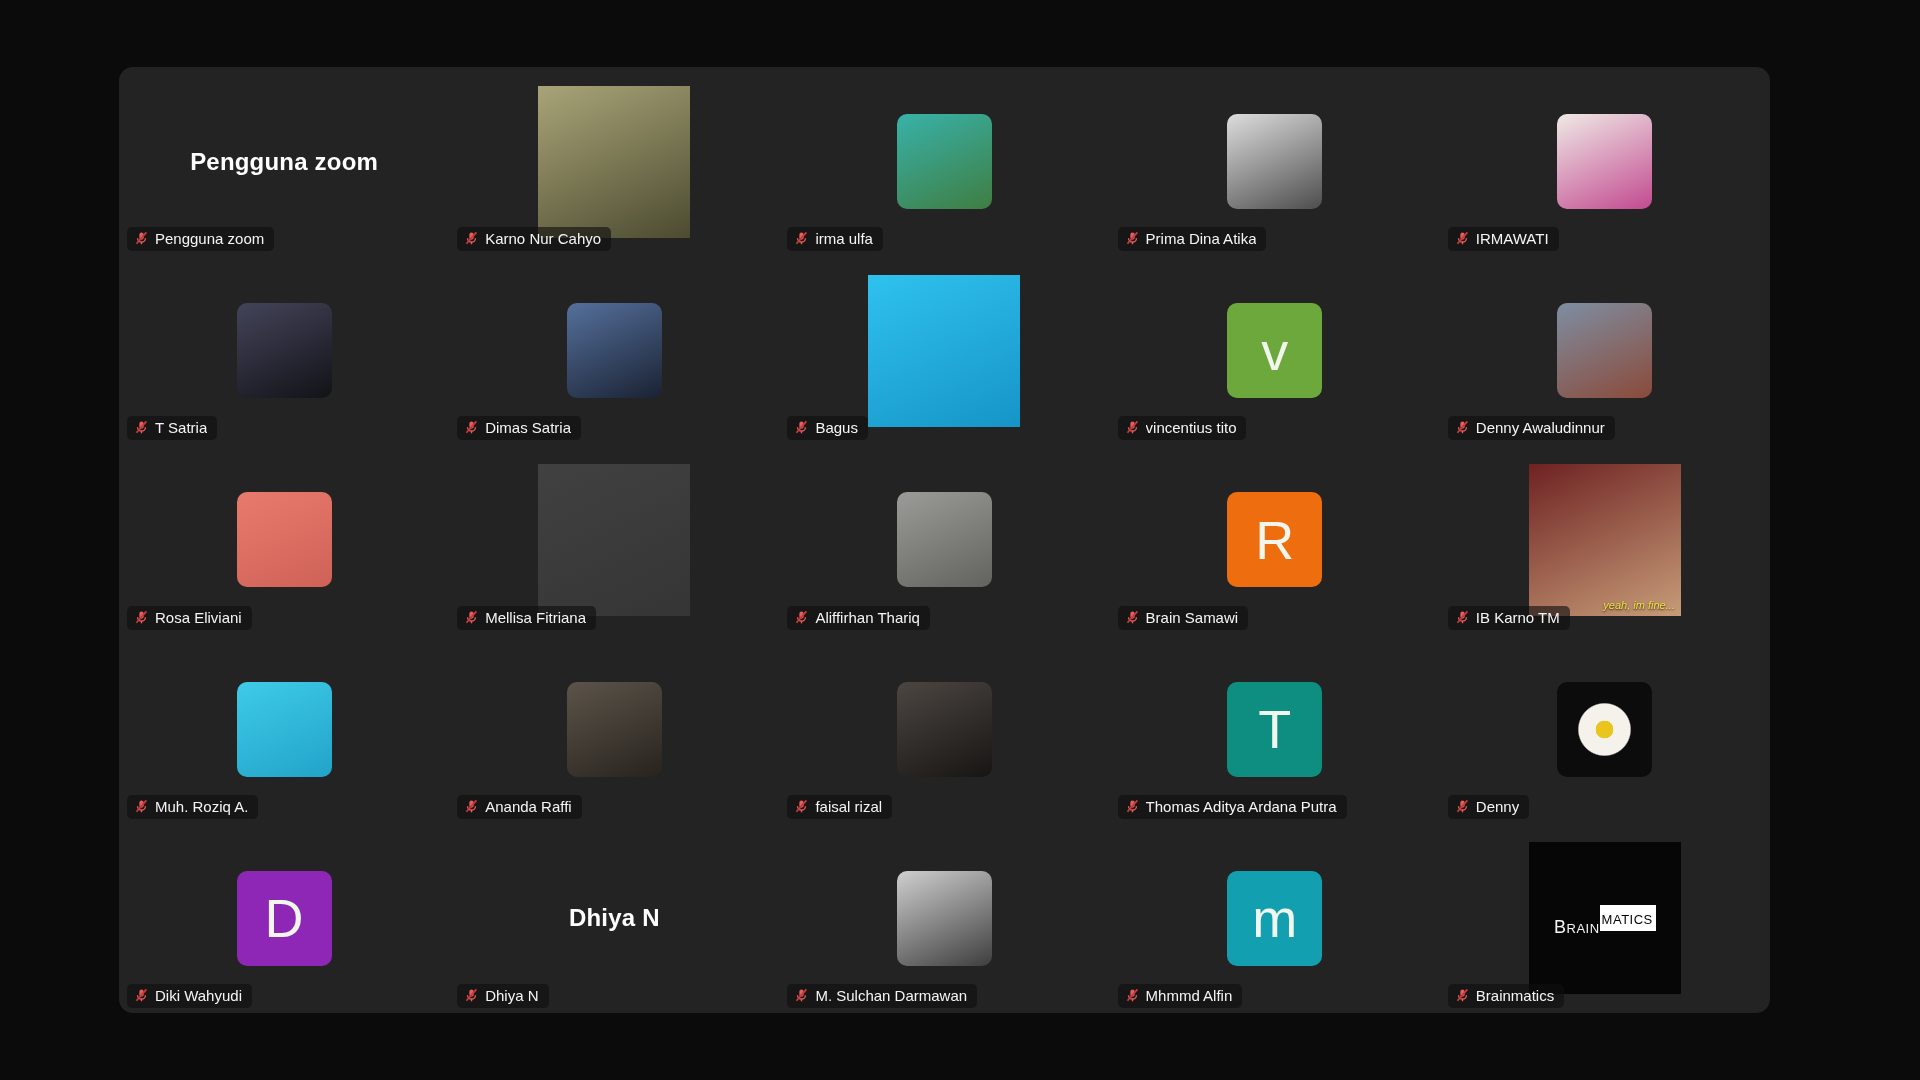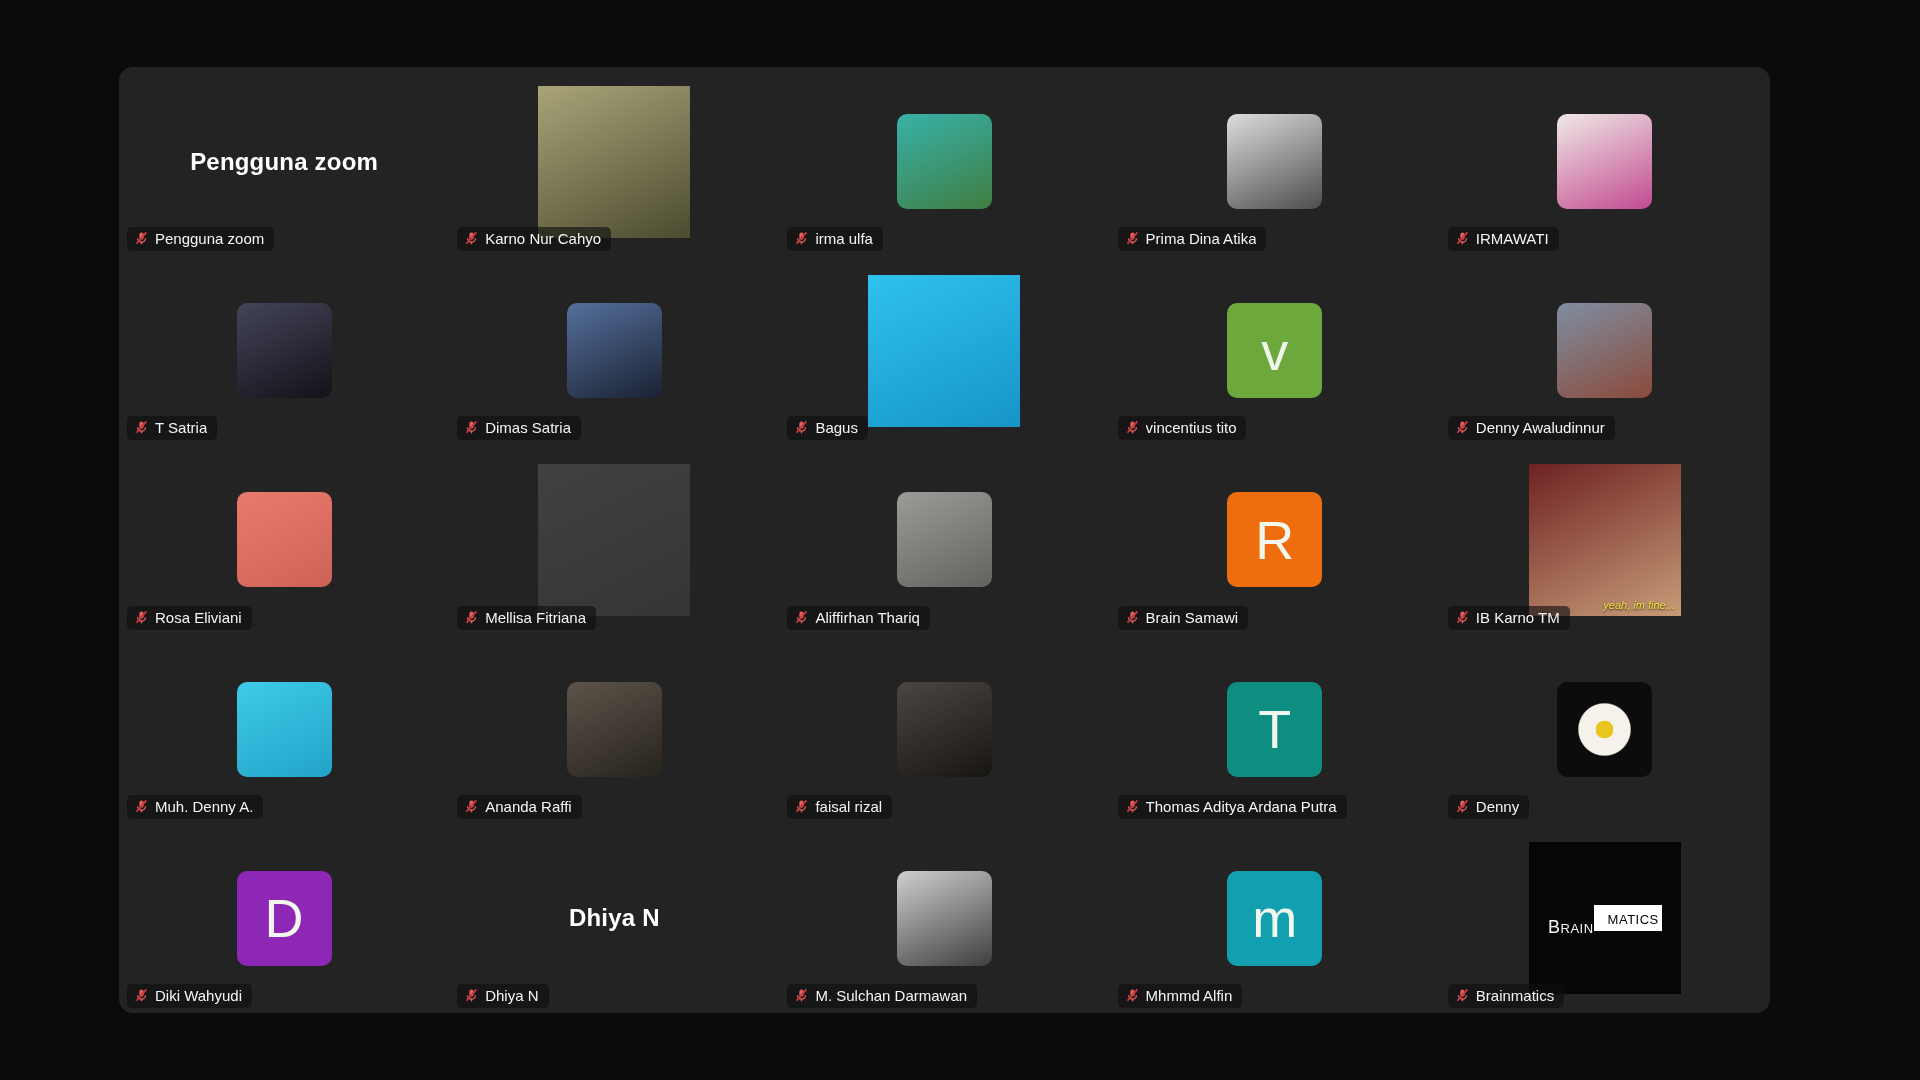--- a/index.html
+++ b/index.html
@@ -75,21 +75,21 @@
     margin-top:12px;
   }
   .logo-brain::first-letter{font-size:25px;}
   .logo-matics{
     background:#ffffff;
     color:#050505;
     font-size:19px;
     letter-spacing:0.5px;
     font-variant:small-caps;
     text-transform:lowercase;
-    padding:2px 3px 2px 14px;
+    padding:2px 3px 2px 2px;
   }
   .name-pill{
     position:absolute;
     left:8px;bottom:5px;
     display:flex;
     align-items:center;
     gap:6px;
     background:rgba(15,15,15,0.62);
     border-radius:5px;
     padding:3px 10px 4px 7px;
@@ -297,21 +297,21 @@
     </div>
     <div class="tile">
       <div class="avatar sm photo" style="background: linear-gradient(155deg, rgb(62, 203, 232), rgb(34, 163, 201));"></div>
       <div class="name-pill">
   <svg class="mic-ic" viewBox="0 0 16 16">
     <rect x="5.7" y="1.6" width="4.6" height="7.6" rx="2.3" fill="#e85c5c"></rect>
     <path d="M3.8 7.6 a4.2 4.2 0 0 0 8.4 0" fill="none" stroke="#e85c5c" stroke-width="1.5"></path>
     <line x1="8" y1="11.8" x2="8" y2="14.2" stroke="#e85c5c" stroke-width="1.5"></line>
     <line x1="2.6" y1="13.6" x2="13.2" y2="1.4" stroke="#c43b3b" stroke-width="2"></line>
   </svg>
-<span class="pill-text">Muh. Denny A.</span>
+<span class="pill-text">Muh. Roziq A.</span>
       </div>
     </div>
     <div class="tile">
       <div class="avatar sm photo" style="background: linear-gradient(155deg, rgb(92, 84, 74), rgb(39, 35, 29));"></div>
       <div class="name-pill">
   <svg class="mic-ic" viewBox="0 0 16 16">
     <rect x="5.7" y="1.6" width="4.6" height="7.6" rx="2.3" fill="#e85c5c"></rect>
     <path d="M3.8 7.6 a4.2 4.2 0 0 0 8.4 0" fill="none" stroke="#e85c5c" stroke-width="1.5"></path>
     <line x1="8" y1="11.8" x2="8" y2="14.2" stroke="#e85c5c" stroke-width="1.5"></line>
     <line x1="2.6" y1="13.6" x2="13.2" y2="1.4" stroke="#c43b3b" stroke-width="2"></line>

